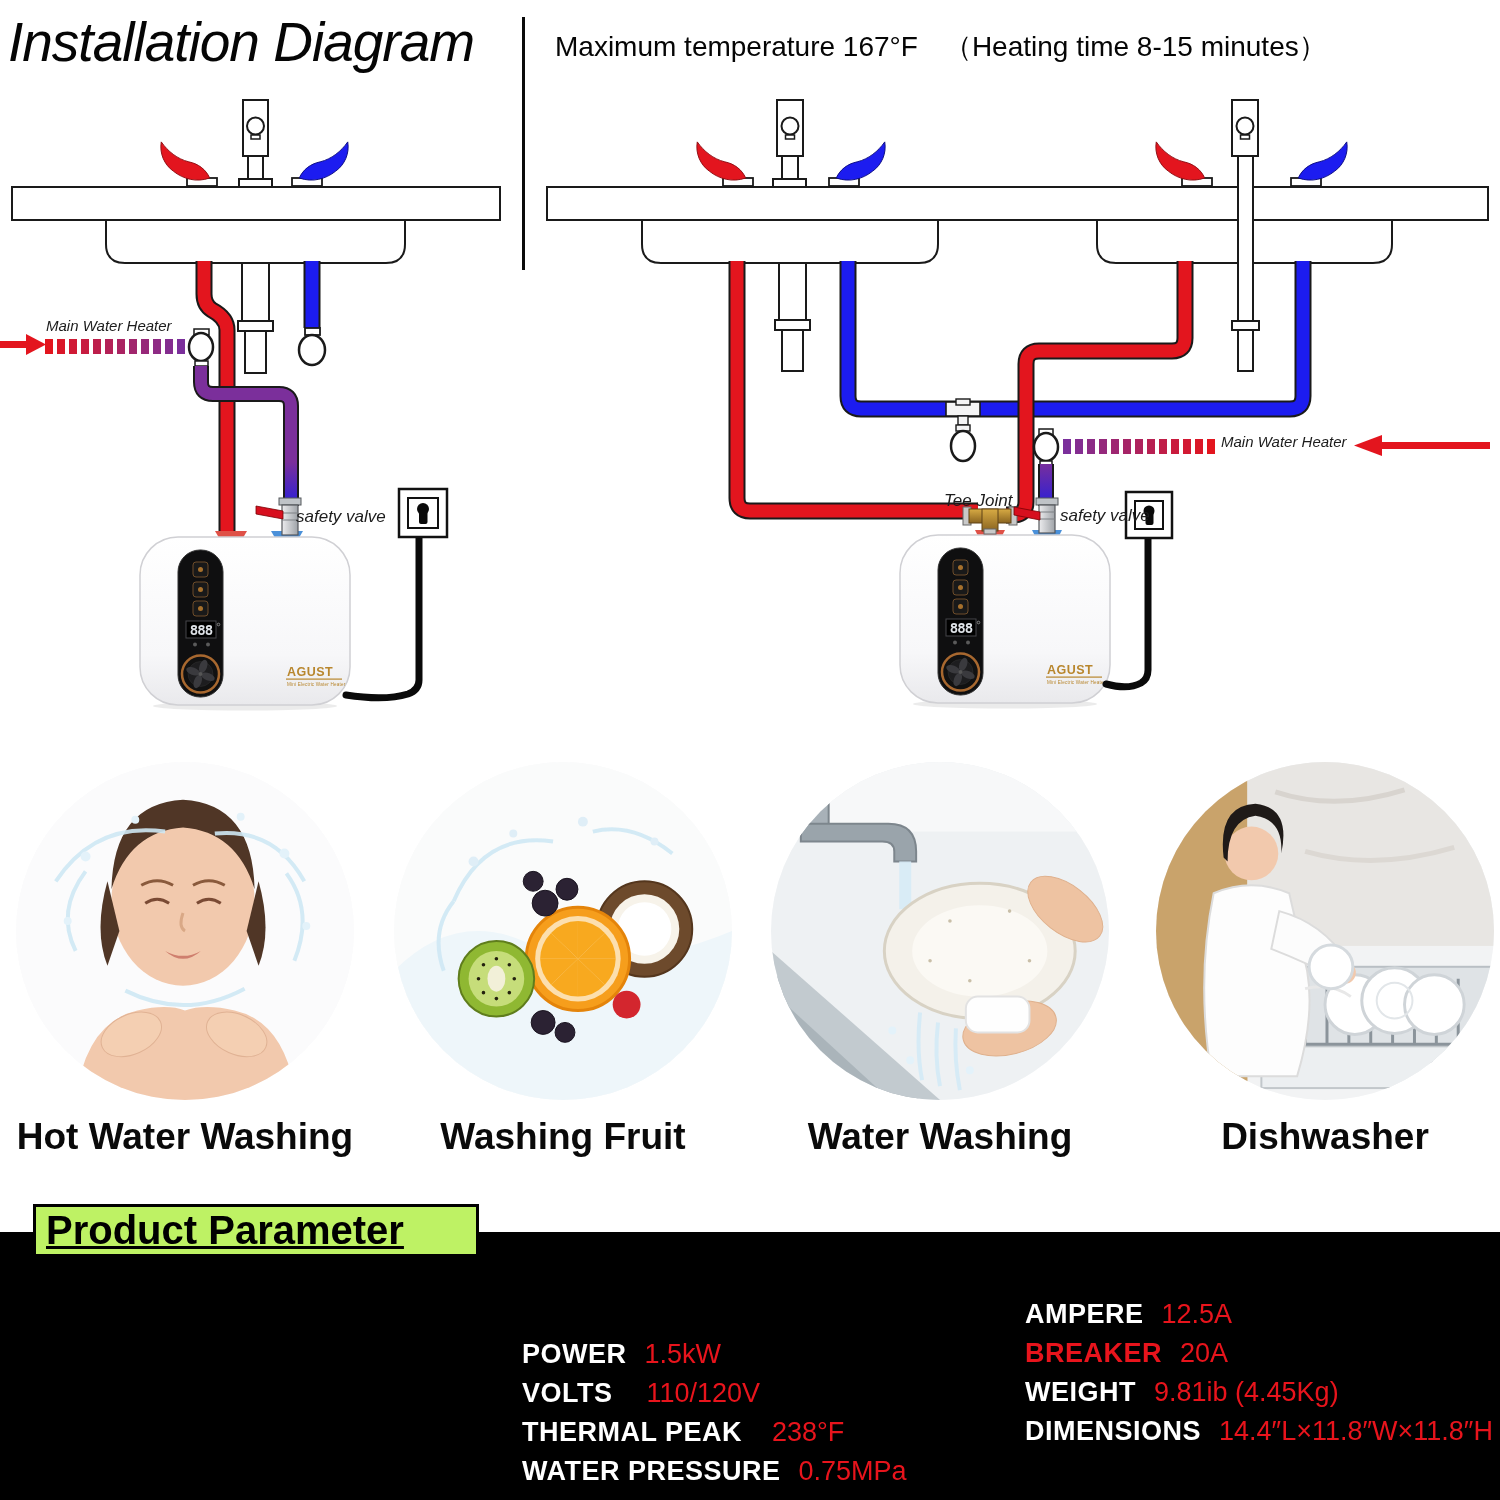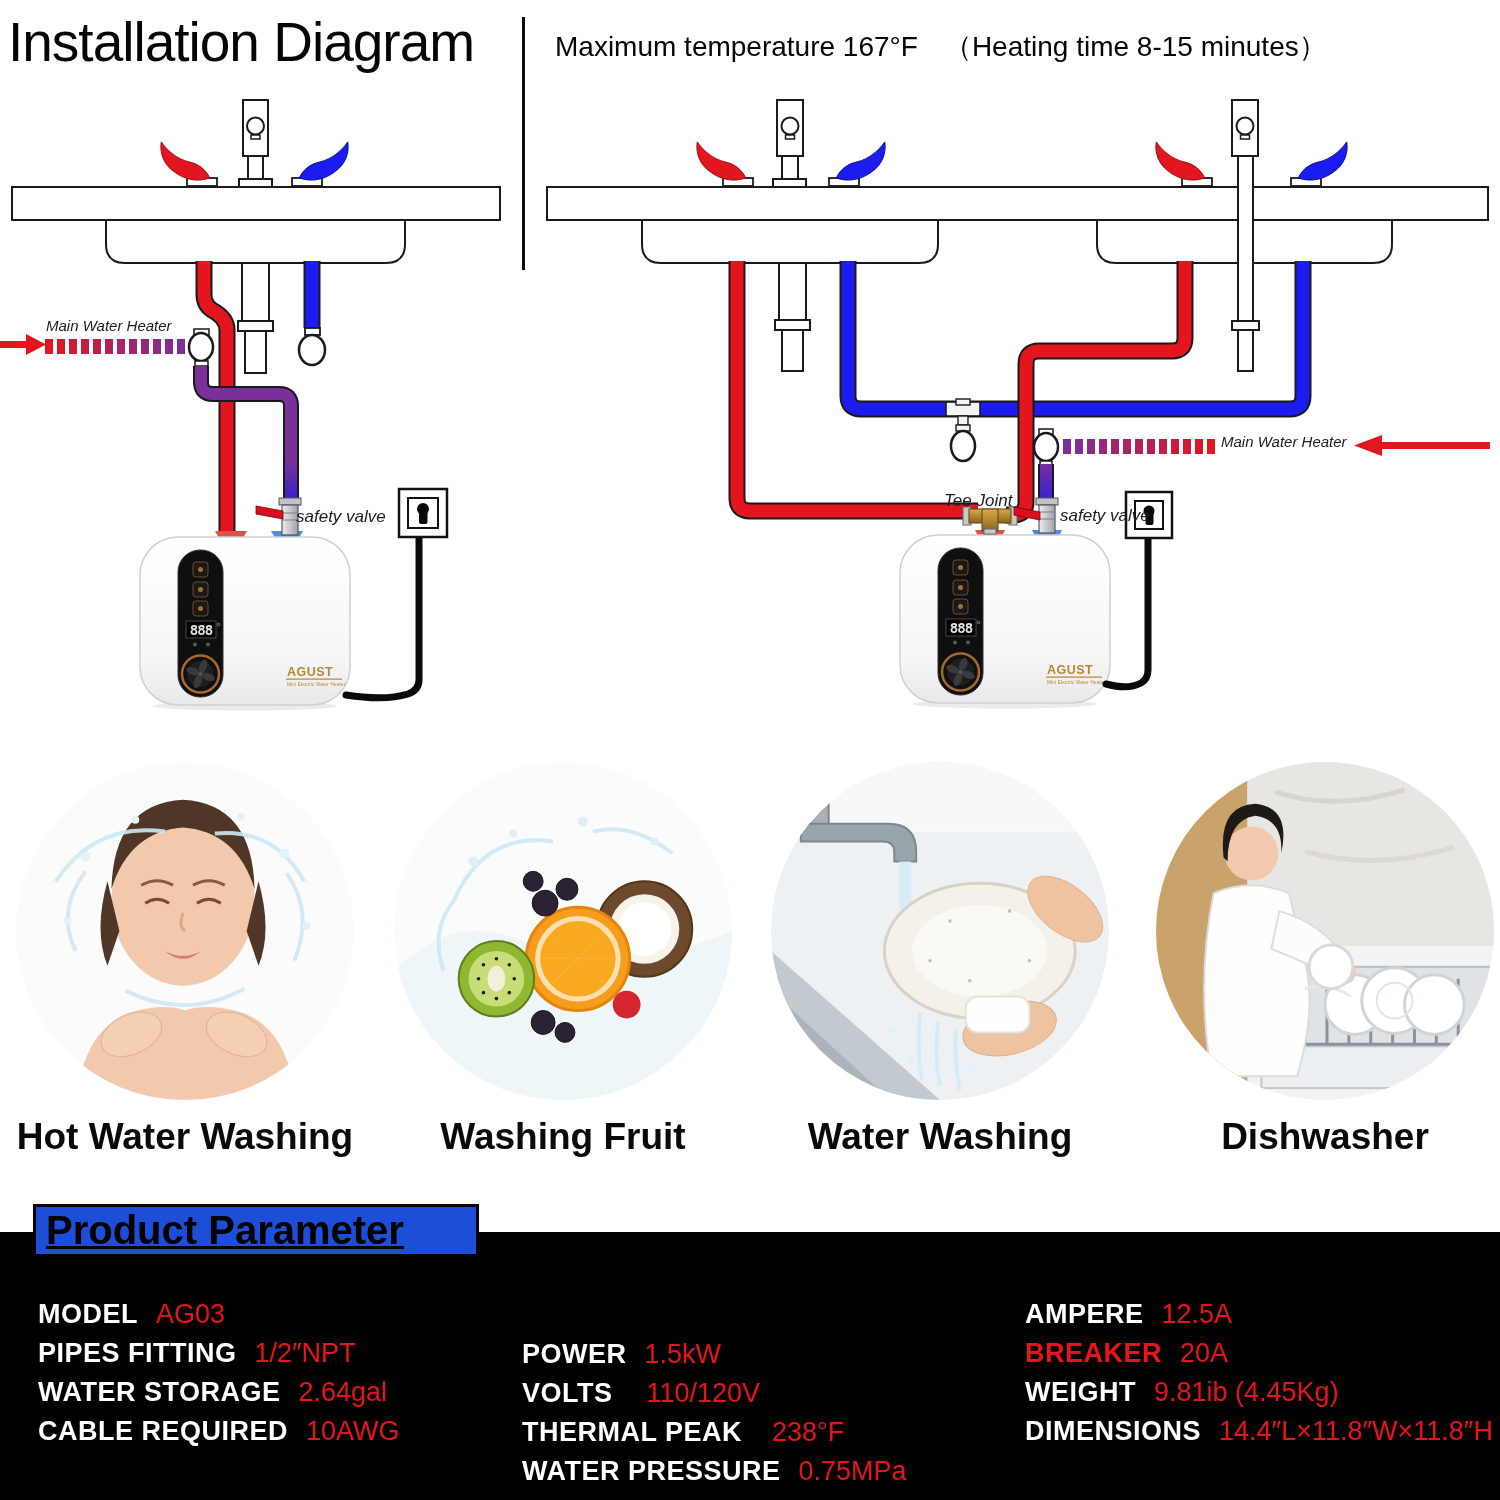--- a/index.html
+++ b/index.html
@@ -1,38 +1,38 @@
 <!DOCTYPE html>
 <html><head>
 <meta charset="utf-8">
 <style>
   html,body{margin:0;padding:0;background:#fff;}
   .canvas{position:relative;width:1500px;height:1500px;background:#fff;overflow:hidden;
           font-family:"Liberation Sans",sans-serif;color:#111;}
   .abs{position:absolute;}
   .diagram-svg{position:absolute;left:0;top:0;width:1500px;height:1500px;}
-  .page-title{left:8px;top:10px;font-size:55px;letter-spacing:-1px;font-weight:400;color:#050505;white-space:nowrap;}
+  .page-title{left:8px;top:10px;font-size:55px;letter-spacing:-1px;font-weight:400;color:#050505;white-space:nowrap;font-style:italic;}
   .hdr-right{left:555px;top:28px;font-size:28px;font-weight:400;color:#050505;white-space:nowrap;}
   .hdr-right .gap{display:inline-block;width:26px;}
   .dlabel{font-style:italic;color:#1c1c1c;white-space:nowrap;}
   .lbl-mwh-l{left:46px;top:317px;font-size:15px;}
   .lbl-mwh-r{left:1221px;top:433px;font-size:15px;}
   .lbl-sv-l{left:296px;top:507px;font-size:17px;}
   .lbl-sv-r{left:1060px;top:506px;font-size:17px;}
   .lbl-tee{left:944px;top:491px;font-size:17px;}
   .attention{left:438px;top:589px;width:460px;font-size:21.5px;font-style:italic;line-height:1.33;
              padding-left:114px;text-indent:-114px;color:#151515;}
   .attention .att-word{color:#cf0a0a;font-weight:700;}
   .attention .att-colon{color:#222;font-weight:700;}
   .usage{top:762px;width:356px;text-align:center;}
   .usage .circle{width:338px;height:338px;border-radius:50%;overflow:hidden;margin:0 auto;background:#fbfbfc;}
   .usage .circle svg{display:block;width:338px;height:338px;}
   .usage .caption{margin-top:16px;font-size:37px;font-weight:700;color:#0a0a0a;white-space:nowrap;}
   .pp-band{left:0;top:1232px;width:1500px;height:268px;background:#000;}
-  .pp-titlebox{left:33px;top:1204px;width:430px;height:47px;background:#1d4ed8;border:3px solid #000;
+  .pp-titlebox{left:33px;top:1204px;width:430px;height:47px;background:#bef264;border:3px solid #000;
                display:flex;align-items:center;padding-left:10px;box-sizing:content-box;}
   .pp-title{font-size:40px;font-weight:700;color:#000;text-decoration:underline;text-decoration-thickness:3px;white-space:nowrap;}
   .pp-col{top:1295px;}
   .pp-col1{left:38px;width:460px;}
   .pp-col2{left:522px;width:470px;margin-top:40px;}
   .pp-col3{left:1025px;width:460px;}
   .pp-row{height:39px;line-height:39px;font-size:27px;white-space:nowrap;}
   .pp-label{font-weight:700;color:#fff;letter-spacing:.5px;}
   .pp-label.red-label{color:#e8141c;}
   .pp-value{font-weight:400;color:#e8141c;margin-left:18px;}
@@ -494,26 +494,20 @@
       </svg>
     </div>
     <div class="caption">Dishwasher</div>
   </div>
 
   <div class="abs pp-band"></div>
   <div class="abs pp-titlebox">
     <span class="pp-title">Product Parameter</span>
   </div>
 
-  <div class="abs pp-col pp-col1">
-    <div class="pp-row"><span class="pp-label">MODEL</span><span class="pp-value">AG03</span></div>
-    <div class="pp-row"><span class="pp-label">PIPES FITTING</span><span class="pp-value">1/2″NPT</span></div>
-    <div class="pp-row"><span class="pp-label">WATER STORAGE</span><span class="pp-value">2.64gal</span></div>
-    <div class="pp-row"><span class="pp-label">CABLE REQUIRED</span><span class="pp-value">10AWG</span></div>
-  </div>
 
   <div class="abs pp-col pp-col2">
     <div class="pp-row"><span class="pp-label">POWER</span><span class="pp-value">1.5kW</span></div>
     <div class="pp-row"><span class="pp-label">VOLTS</span><span class="pp-value" style="margin-left:34px;text-align:right;">110/120V</span></div>
     <div class="pp-row"><span class="pp-label">THERMAL PEAK</span><span class="pp-value" style="margin-left:30px;">238°F</span></div>
     <div class="pp-row"><span class="pp-label">WATER PRESSURE</span><span class="pp-value">0.75MPa</span></div>
   </div>
 
   <div class="abs pp-col pp-col3">
     <div class="pp-row"><span class="pp-label">AMPERE</span><span class="pp-value">12.5A</span></div>

